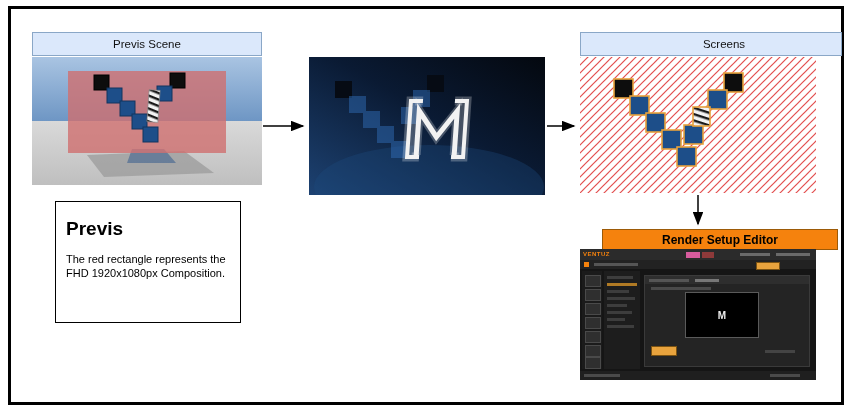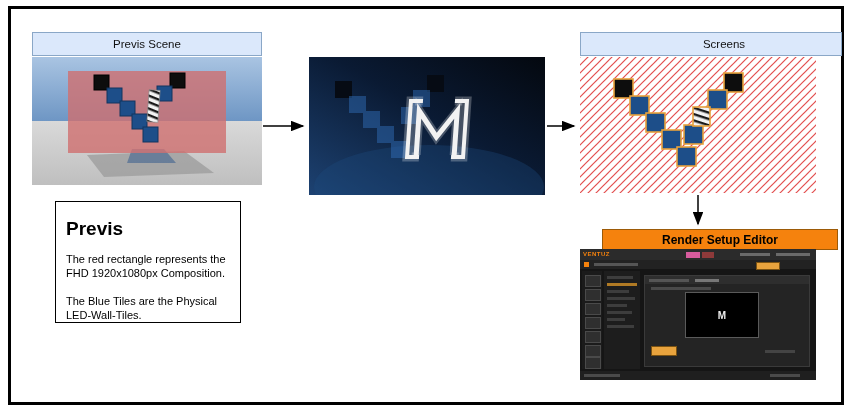--- a/index.html
+++ b/index.html
@@ -178,21 +178,20 @@
       </marker>
     </defs>
     <line x1="263" y1="126" x2="303" y2="126" stroke="#000" stroke-width="1.5" marker-end="url(#arrowM)"></line>
     <line x1="547" y1="126" x2="574" y2="126" stroke="#000" stroke-width="1.5" marker-end="url(#arrowM)"></line>
     <line x1="698" y1="195" x2="698" y2="224" stroke="#000" stroke-width="1.5" marker-end="url(#arrowM)"></line>
   </svg>
 
   <div id="note">
     <p class="note-title">Previs</p>
     <p class="note-p">The red rectangle represents the FHD 1920x1080px Composition.</p>
-    <p class="note-p">The Blue Tiles are the Physical LED-Wall-Tiles.</p>
   </div>
 
   <div id="rhead">
     <span>Render Setup Editor</span>
   </div>
   <div id="rapp">
     <div class="app-titlebar">
       <span class="brand">VENTUZ</span>
       <span class="badge-pink"></span>
       <span class="badge-red"></span>

